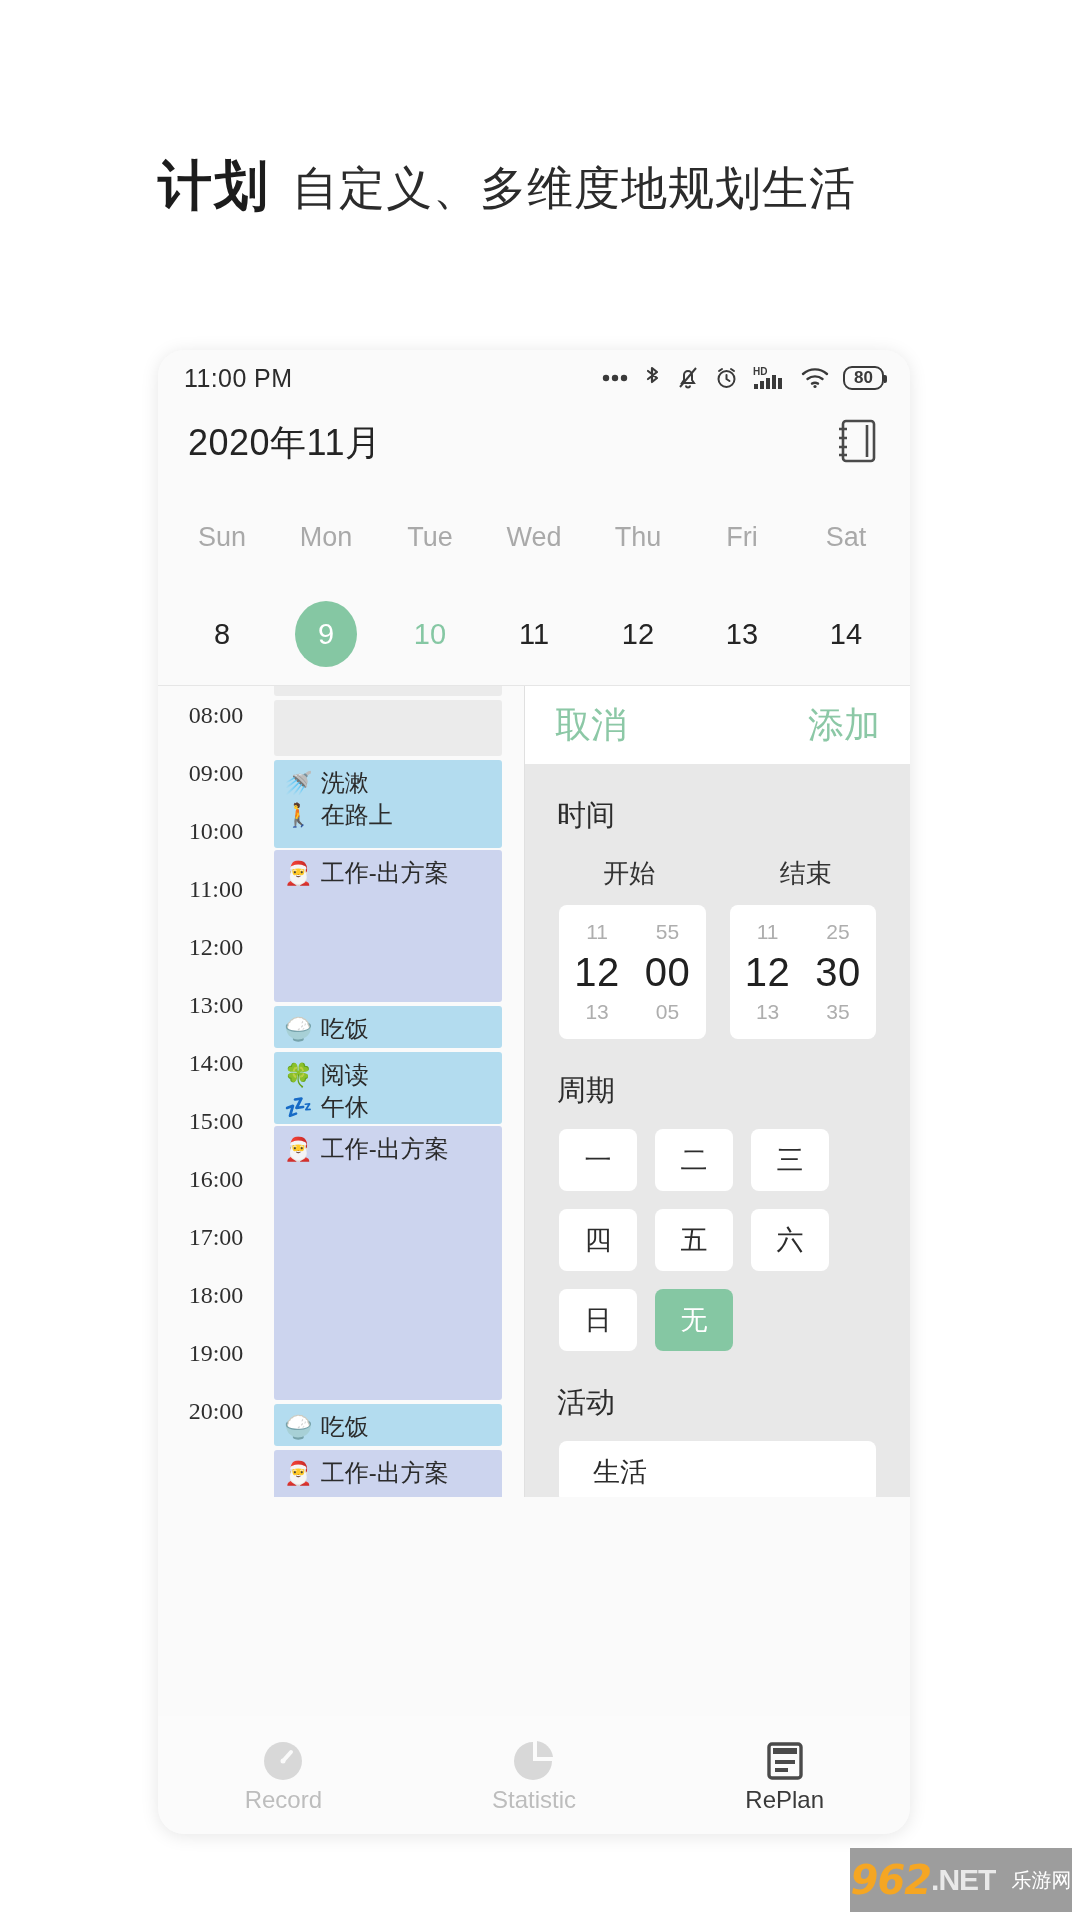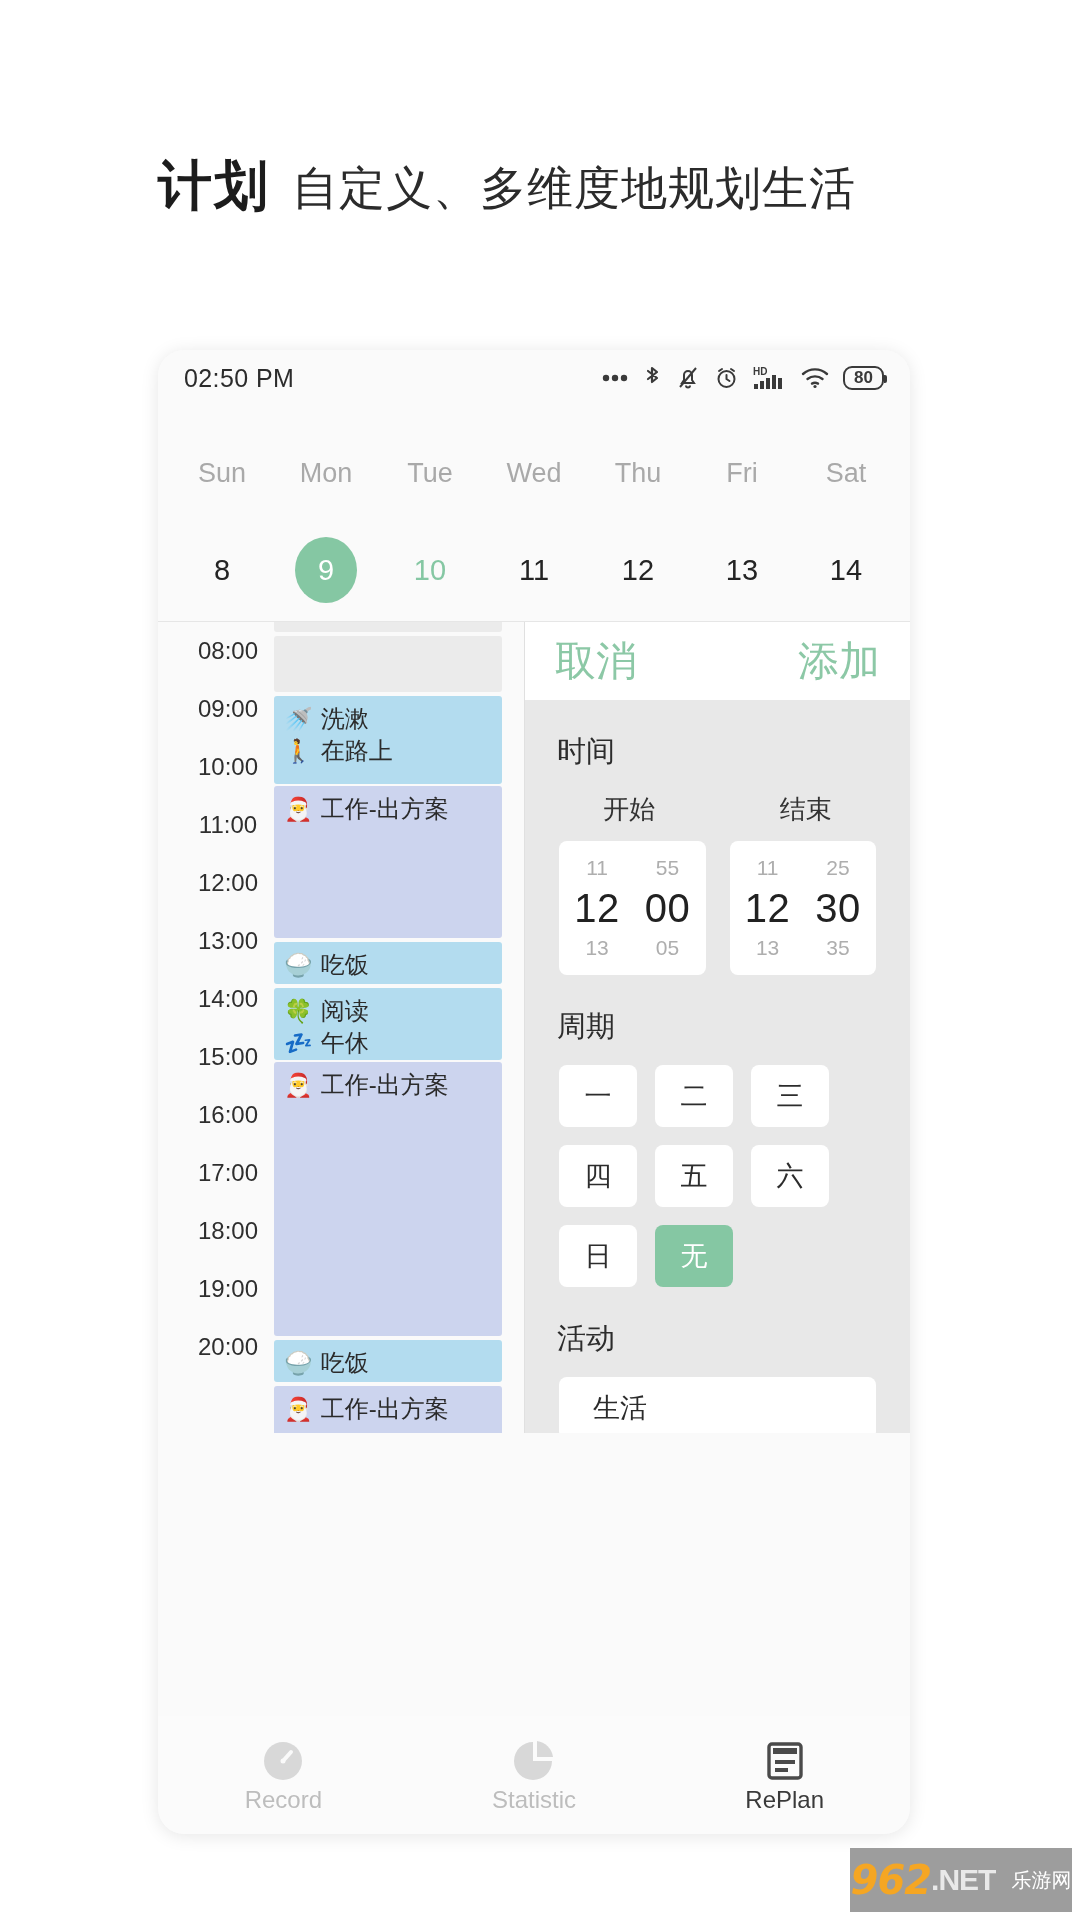--- a/index.html
+++ b/index.html
@@ -88,21 +88,21 @@
 
   
   .body-wrap { display:flex; height:811px; background:#fafafa; }
 
   
   .timeline {
     width:366px; position:relative; overflow:hidden;
     background:#fafafa;
     flex:none;
   }
-  .tl-hours { position:absolute; left:12px; top:0; width:116px; }
+  .tl-hours { position:absolute; left:0; top:0; width:116px;font-family:Liberation Serif, serif; }
   .tl-hour {
     height:58px; display:flex; align-items:center; justify-content:center;
     font-size:24px; color:#2e2e2e;
   }
   .tl-events { position:absolute; left:116px; right:22px; top:0; }
   .ev {
     position:absolute; left:0; right:0;
     border-radius:3px;
     padding:7px 0 0 10px;
     overflow:hidden;
@@ -116,21 +116,21 @@
   
   .panel {
     flex:1; background:#e8e8e8; position:relative; overflow:hidden;
     border-left:1px solid #e0e0e0;
   }
   .panel-head {
     height:78px; background:#ffffff;
     display:flex; align-items:center; justify-content:space-between;
     padding:0 30px;
   }
-  .panel-head span { font-size:41px; color:#8cc8a6; }
+  .panel-head span { font-size:36px; color:#8cc8a6; }
 
   .sec-title { font-size:29px; color:#2c2c2c; padding:32px 0 0 32px; }
 
   .se-labels { display:flex; padding:20px 34px 0; gap:36px; }
   .se-labels > div { flex:1; text-align:center; font-size:26px; color:#333; }
 
   .pickers { display:flex; padding:14px 34px 0; gap:24px; }
   .picker {
     flex:1; background:#fff; border-radius:8px;
     padding:12px 0 12px; text-align:center;
@@ -193,21 +193,21 @@
 <body>
 
 <div class="promo">
   <div class="promo-title">计划</div>
   <div class="promo-sub">自定义、多维度地规划生活</div>
 </div>
 
 <div class="phone">
 
   <div class="statusbar">
-    <div class="sb-time">02:50 PM</div>
+    <div class="sb-time">11:00 PM</div>
     <div class="sb-icons">
       <span>
         <svg width="26" height="10" viewBox="0 0 26 10">
             <circle cx="4" cy="5" r="3.2" fill="#3a3a3a"></circle>
             <circle cx="13" cy="5" r="3.2" fill="#3a3a3a"></circle>
             <circle cx="22" cy="5" r="3.2" fill="#3a3a3a"></circle>
           </svg>
       </span>
       <span>
         <svg width="20" height="26" viewBox="0 0 20 26">
@@ -243,20 +243,33 @@
             <path d="M2 7a18 18 0 0 1 24 0" fill="none" stroke="#3a3a3a" stroke-width="2.4" stroke-linecap="round"></path>
             <path d="M6.5 12a12 12 0 0 1 15 0" fill="none" stroke="#3a3a3a" stroke-width="2.4" stroke-linecap="round"></path>
             <path d="M11 16.6a6 6 0 0 1 6 0" fill="none" stroke="#3a3a3a" stroke-width="2.4" stroke-linecap="round"></path>
             <circle cx="14" cy="19.5" r="1.6" fill="#3a3a3a"></circle>
           </svg>
       </span>
       <span class="sb-batt">80</span>
     </div>
   </div>
 
+  <div class="cal-head">
+    <div class="cal-month">2020年11月</div>
+    <div>
+      <svg width="46" height="50" viewBox="0 0 46 50">
+        <rect x="9" y="5" width="31" height="40" rx="3" fill="none" stroke="#4a4a4a" stroke-width="2.6"></rect>
+        <line x1="33" y1="9" x2="33" y2="41" stroke="#4a4a4a" stroke-width="2.6"></line>
+        <line x1="5" y1="13" x2="13" y2="13" stroke="#4a4a4a" stroke-width="2.6"></line>
+        <line x1="5" y1="22" x2="13" y2="22" stroke="#4a4a4a" stroke-width="2.6"></line>
+        <line x1="5" y1="31" x2="13" y2="31" stroke="#4a4a4a" stroke-width="2.6"></line>
+        <line x1="5" y1="39" x2="13" y2="39" stroke="#4a4a4a" stroke-width="2.6"></line>
+      </svg>
+    </div>
+  </div>
 
   <div class="week-row" id="week-row">
       <div><span>Sun</span></div>
       <div><span>Mon</span></div>
       <div><span>Tue</span></div>
       <div><span>Wed</span></div>
       <div><span>Thu</span></div>
       <div><span>Fri</span></div>
       <div><span>Sat</span></div>
     </div>

